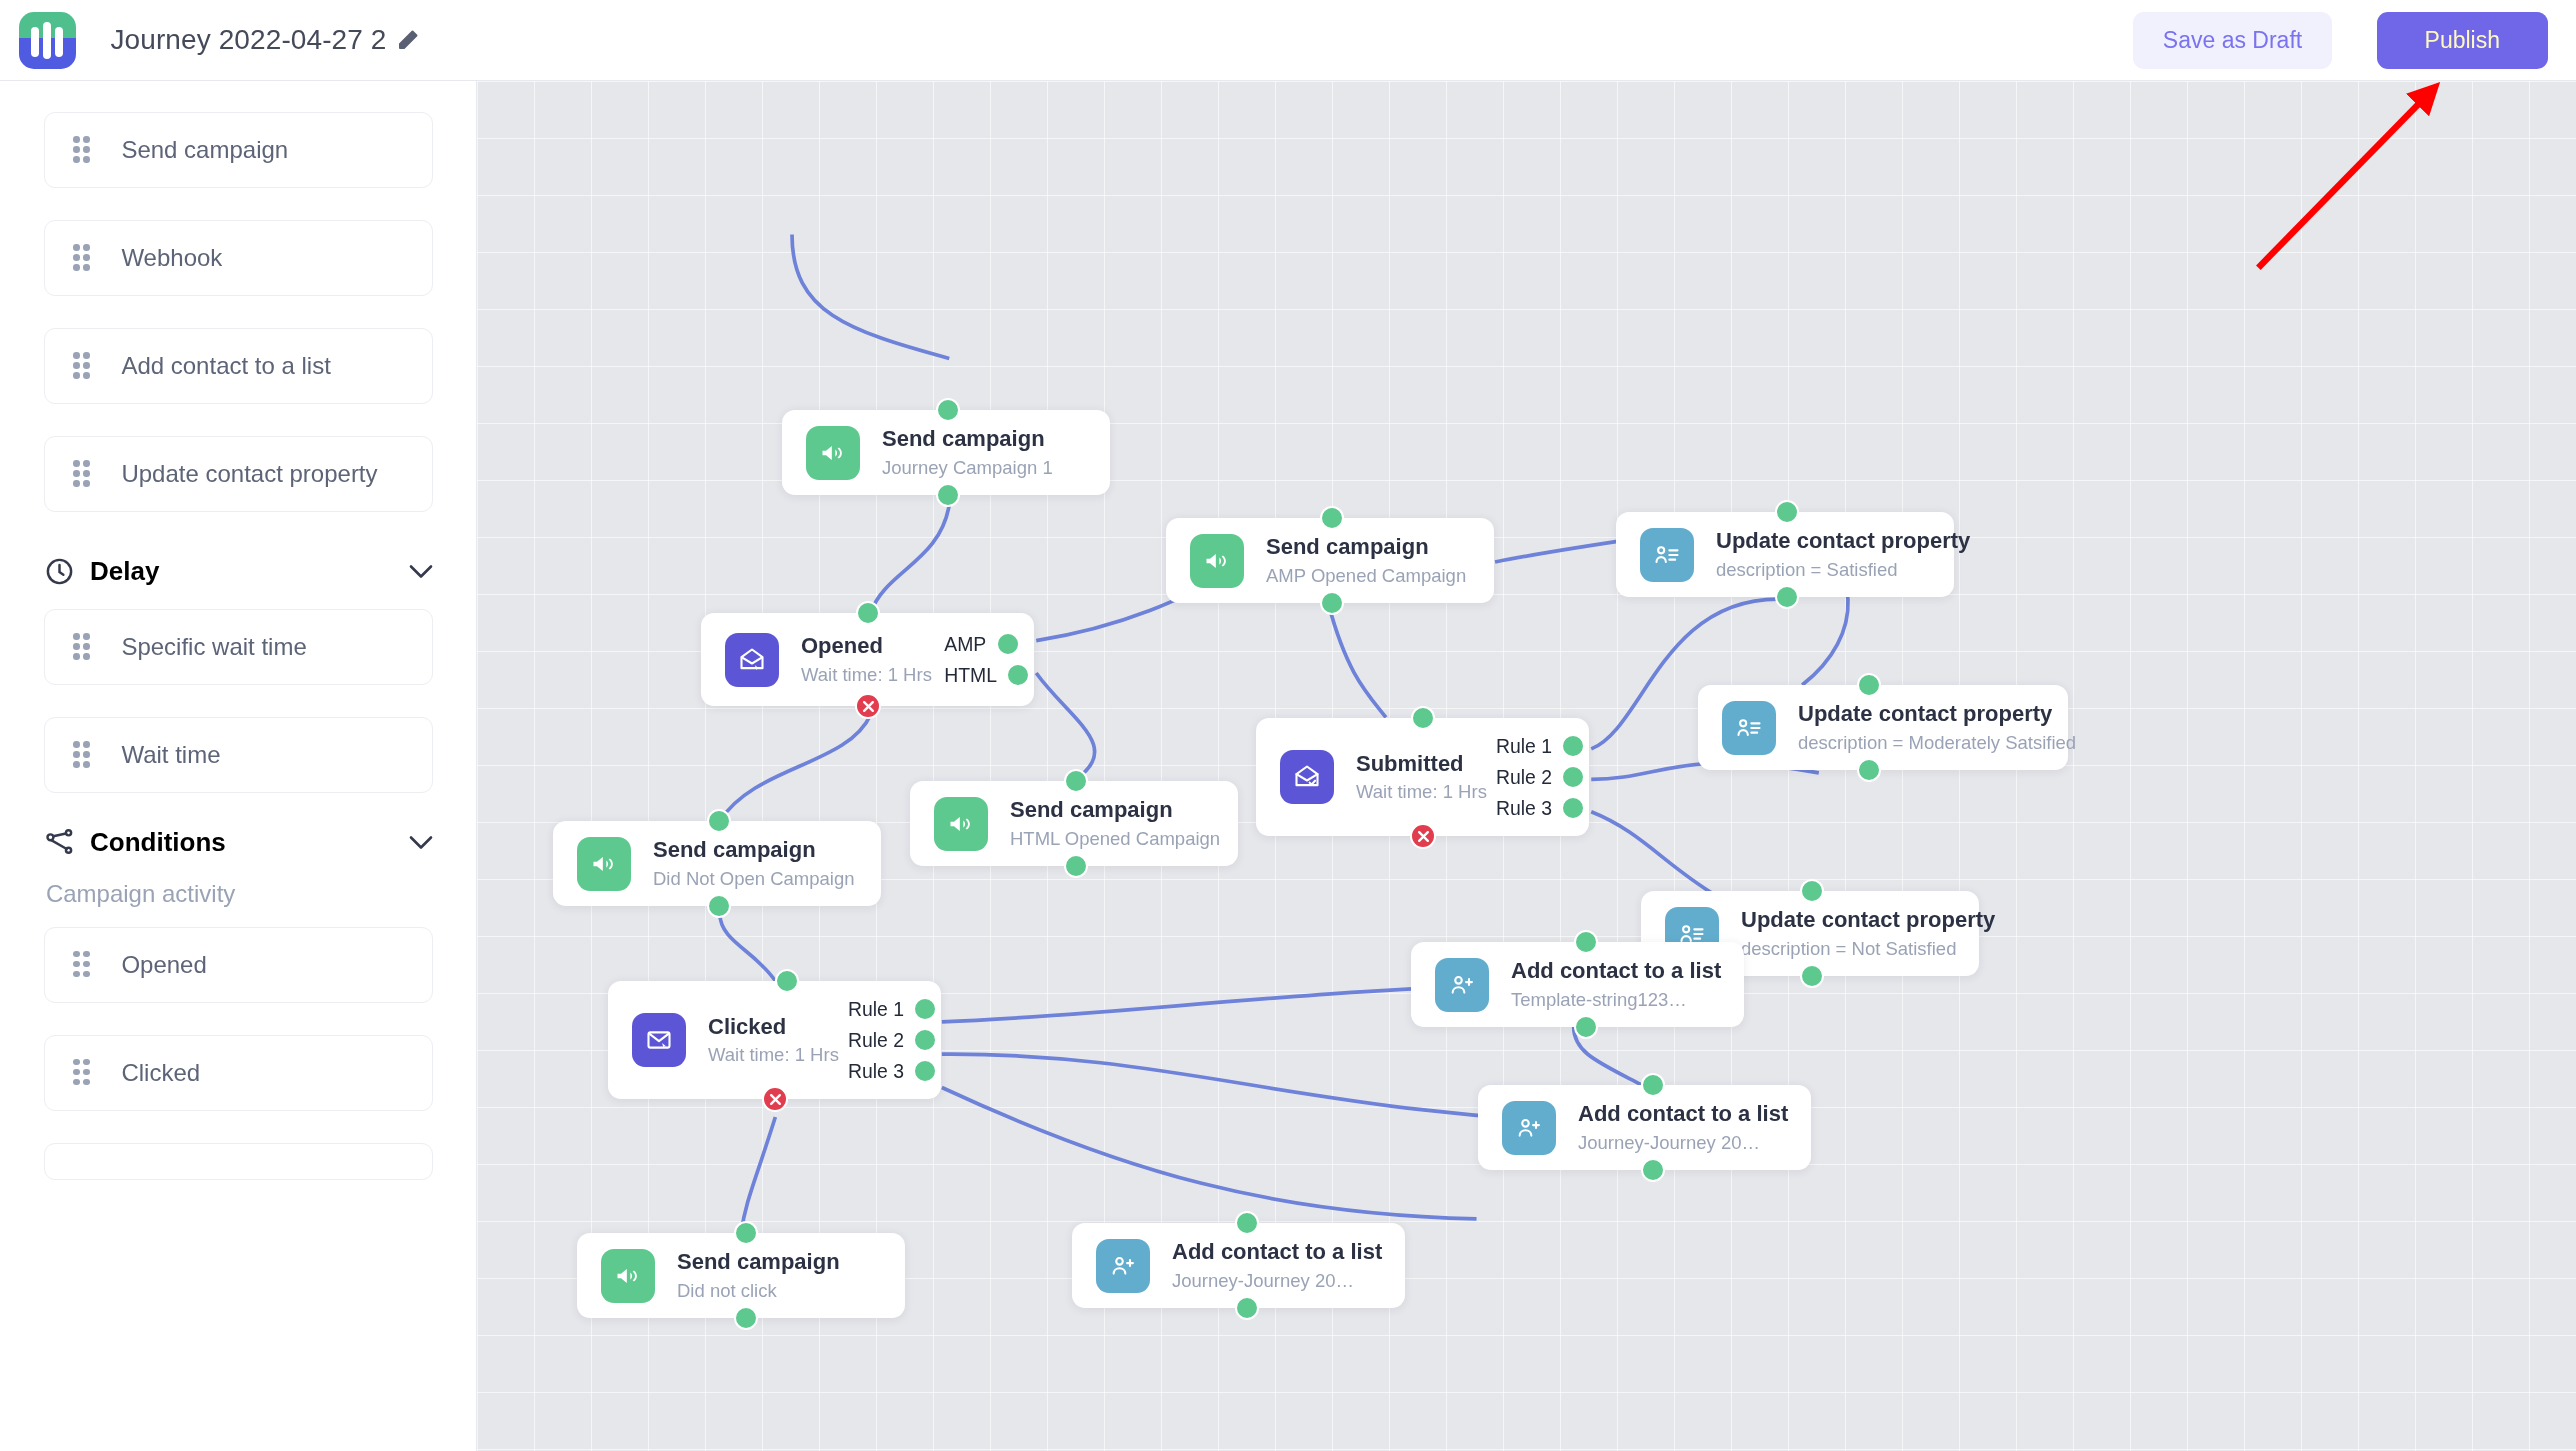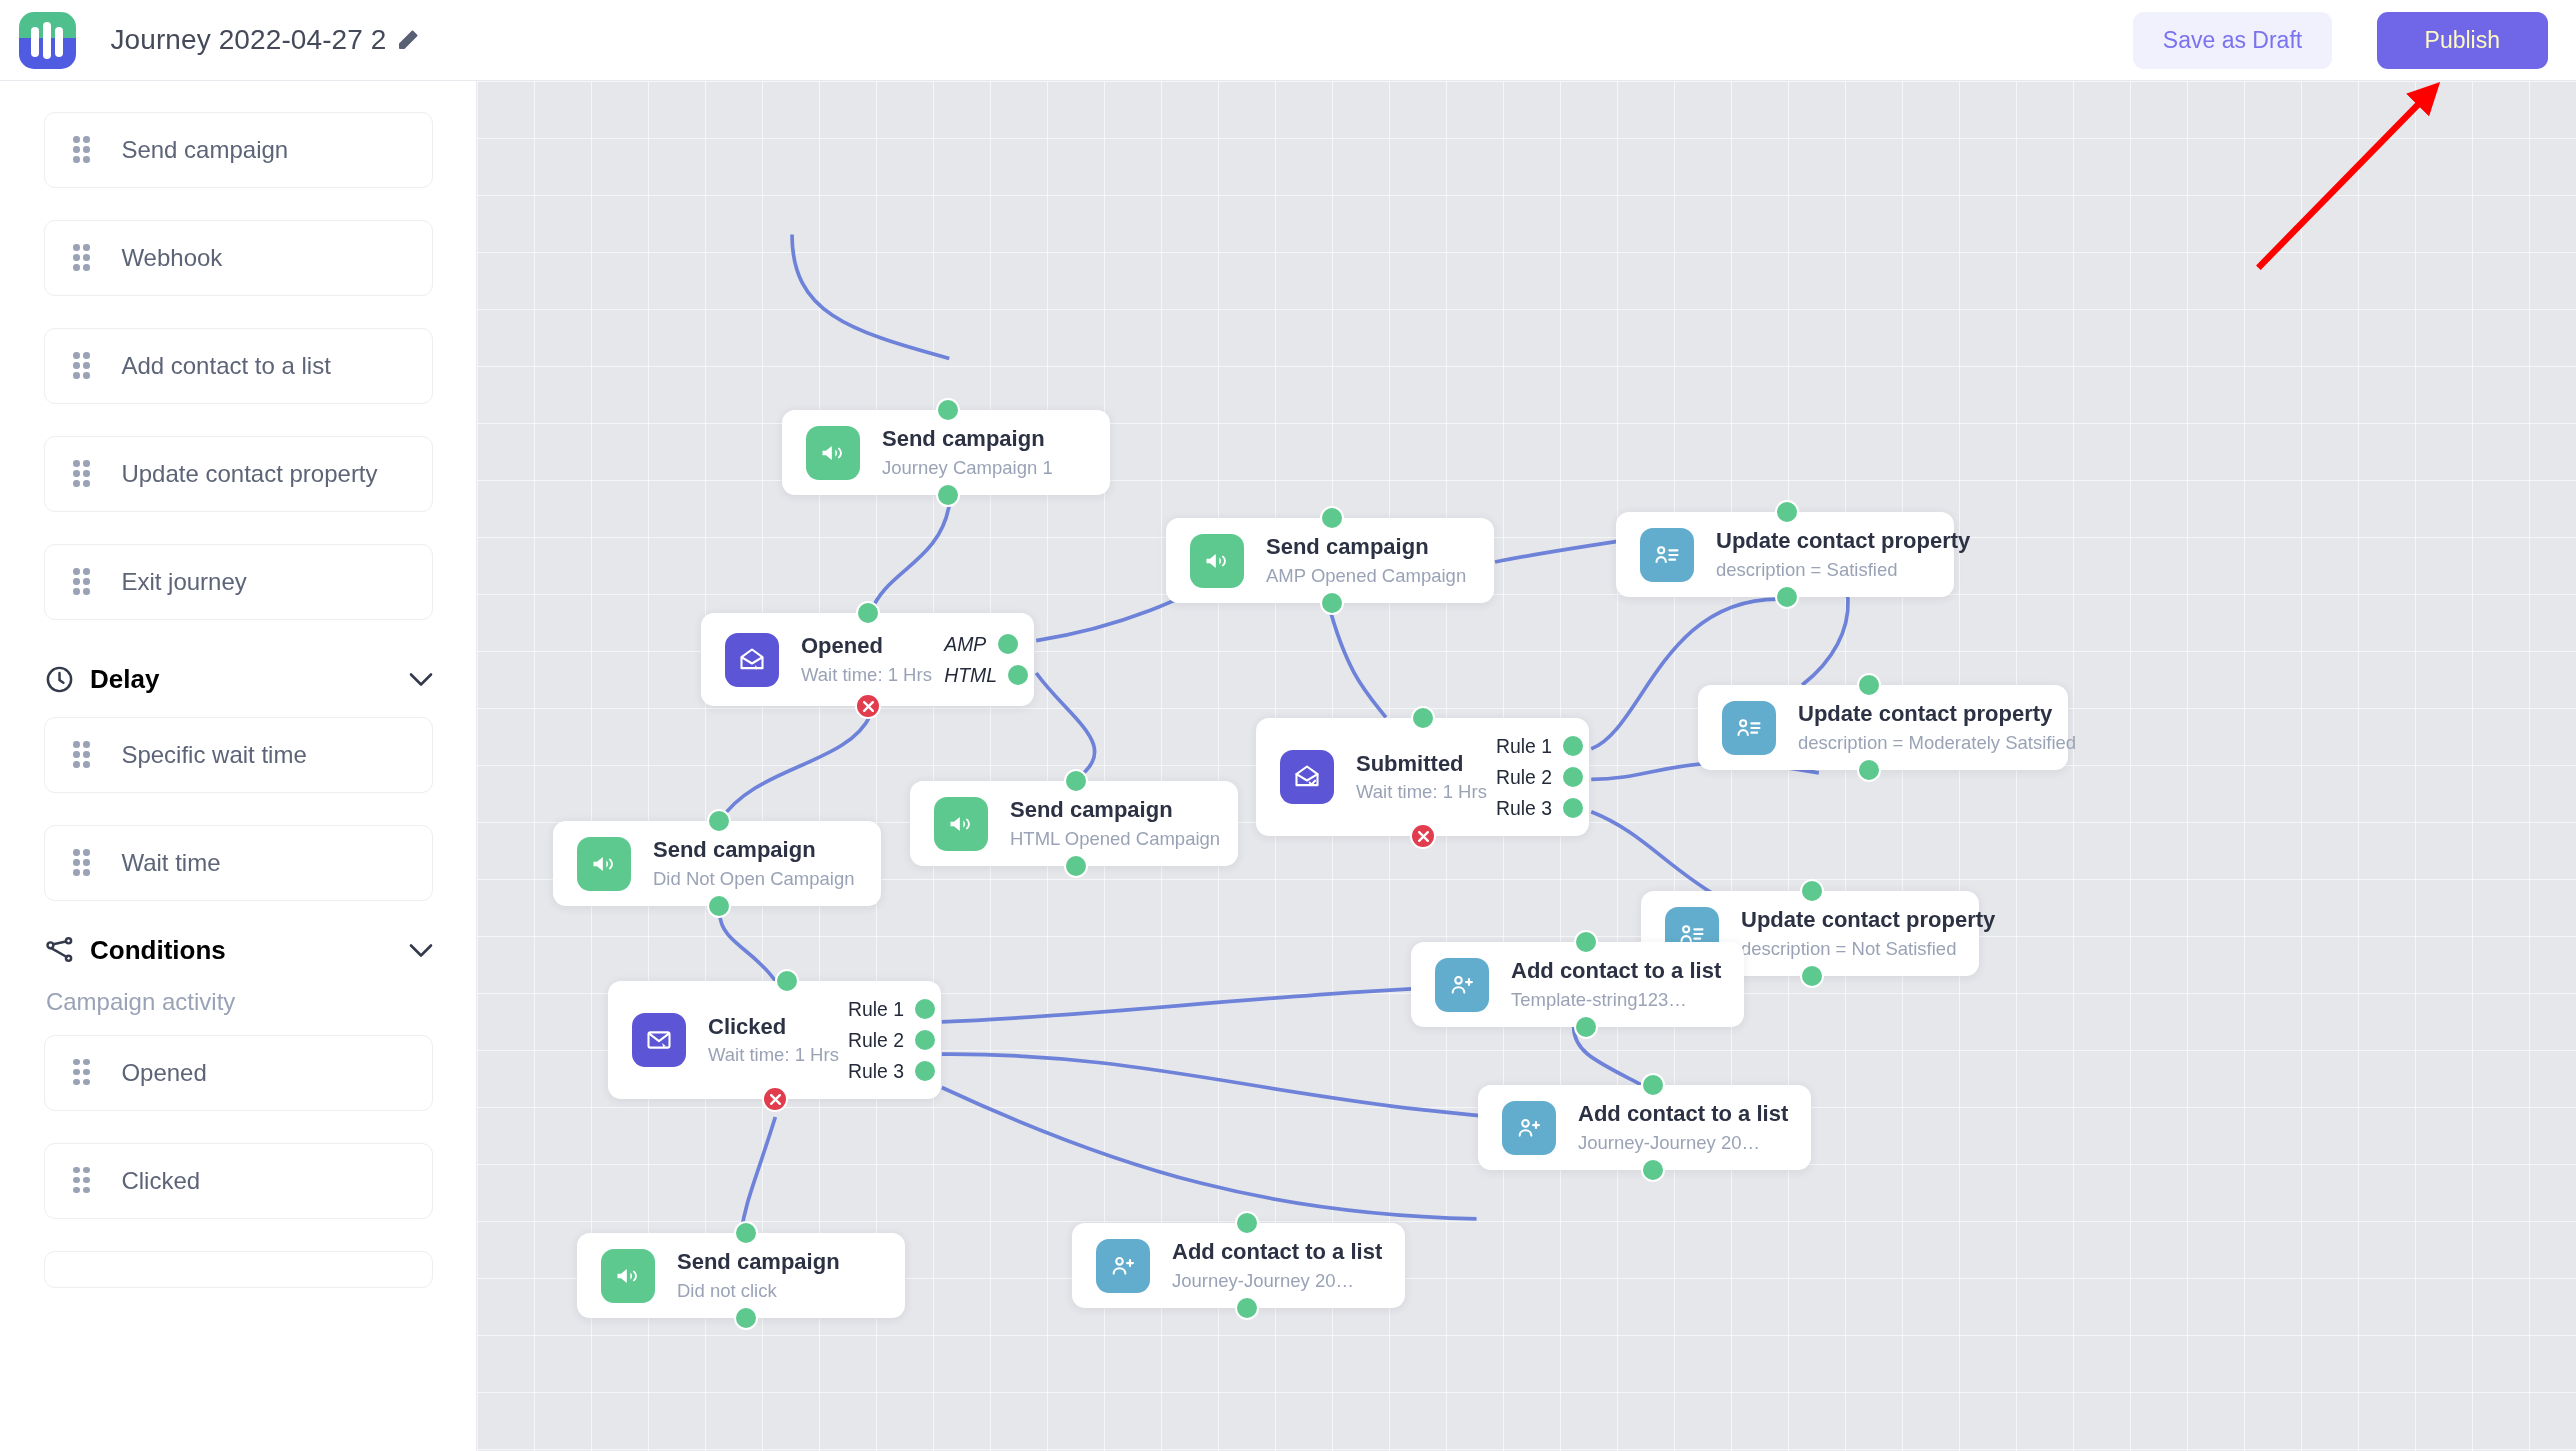--- a/index.html
+++ b/index.html
@@ -135,21 +135,21 @@
     position: absolute; width: 26px; height: 26px; border-radius: 50%;
     background: #e23d4e; border: 2.8px solid #ffffff; z-index: 7;
     display: flex; align-items: center; justify-content: center;
   }
   .dot-x svg { width: 13px; height: 13px; }
 
   .rules { position: absolute; right: 28px; top: 0; height: 100%;
            display: flex; flex-direction: column; justify-content: center; }
   .rule-row { display: flex; align-items: center; height: 31px; position: relative; }
   .rule-label { font-size: 19.4px; color: #242a39; white-space: nowrap; }
-  .branch-row { display: flex; align-items: center; height: 31px; font-style: italic; }
+  .branch-row { display: flex; align-items: center; height: 31px; }
   .branch-label { font-size: 19.4px; color: #242a39; white-space: nowrap; }
 
   .arrow-annotation { position: absolute; z-index: 60; pointer-events: none; }
 </style>
 </head>
 <body>
 
 <div class="header">
 
   <div class="logo">
@@ -211,31 +211,20 @@
   <div class="side-card">
     <span class="grip">
         <i></i>
         <i></i>
         <i></i>
         <i></i>
         <i></i>
         <i></i>
       </span>
     <span class="label">Update contact property</span>
-  </div>
-  <div class="side-card">
-    <span class="grip">
-        <i></i>
-        <i></i>
-        <i></i>
-        <i></i>
-        <i></i>
-        <i></i>
-      </span>
-    <span class="label">Exit journey</span>
   </div>
 
   <div class="section-head" style="margin-top:44px;">
     <span class="sh-icon">
       <svg viewBox="0 0 24 24" width="31" height="31" fill="none" stroke="#343a4c" stroke-width="1.9" stroke-linecap="round">
         <circle cx="12" cy="12" r="9"></circle>
           <path d="M12 7v5.5l3 2"></path>
       </svg>
     </span>
     <span class="sh-text">Delay</span>

